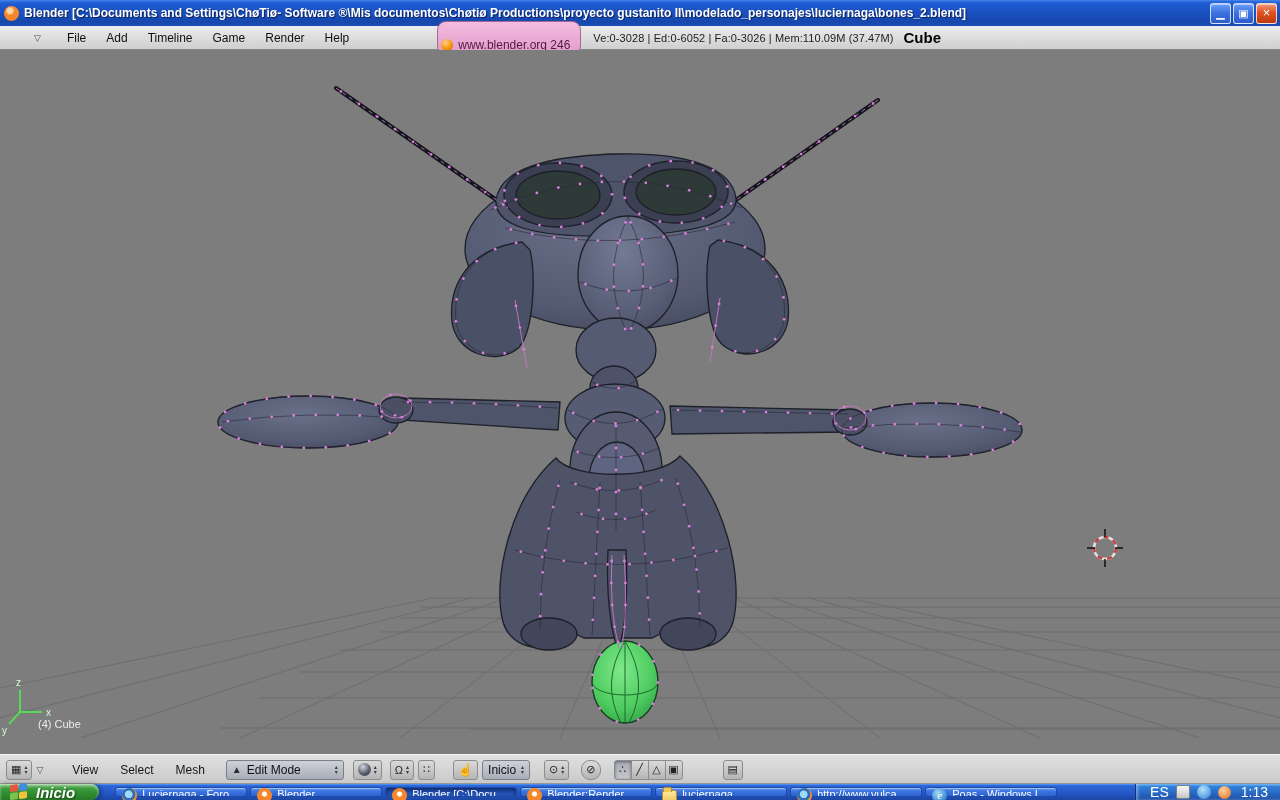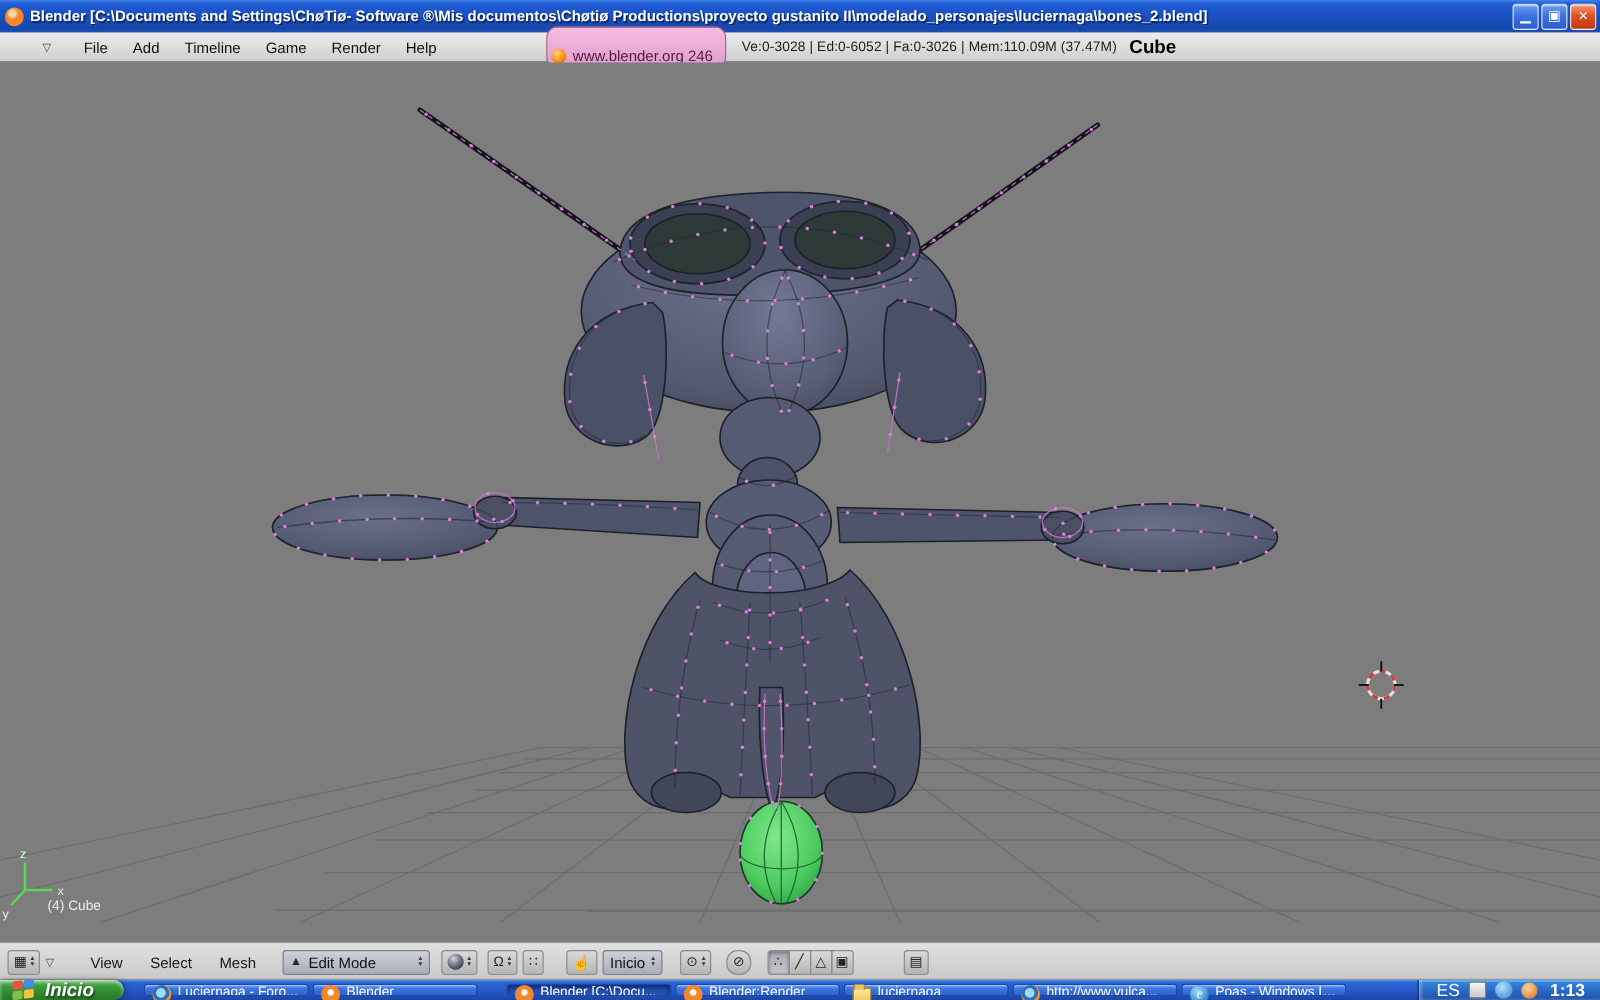--- a/index.html
+++ b/index.html
@@ -72,38 +72,38 @@
     font-style:italic; font-weight:bold; font-size:15px; text-shadow:1px 1px 2px rgba(0,0,0,.5); cursor:default; }
   .winflag { width:19px; height:16px; display:grid; grid-template-columns:8px 8px; grid-template-rows:7px 7px;
     gap:1px; transform:skewY(-7deg); }
   .winflag i { border-radius:1.5px; }
   .wf1{background:#e8543c;} .wf2{background:#7cc24a;} .wf3{background:#3f8ee2;} .wf4{background:#f4c43e;}
   .tasks { flex:1; display:flex; gap:3px; padding:3px 4px; overflow:hidden; }
   .task { flex:0 1 132px; min-width:40px; display:flex; gap:5px; padding:0 6px;
     border:1px solid #1d49a2; border-radius:3px; font-size:11px; color:#fff; cursor:default;
     background:linear-gradient(180deg,#5democ,#3a72e0); 
     background:linear-gradient(180deg,#5f99f4,#3a72e0 45%,#2f63d0); box-shadow:inset 0 1px 0 rgba(255,255,255,.4); }
-  .task.active { background:linear-gradient(180deg,#1d4dab,#2a5cc0); box-shadow:inset 0 2px 5px rgba(0,10,60,.6);margin-left:20px; }
+  .task.active { background:linear-gradient(180deg,#1d4dab,#2a5cc0); box-shadow:inset 0 2px 5px rgba(0,10,60,.6); }
   .tlabel { white-space:nowrap; overflow:hidden; text-overflow:ellipsis; }
   .ticon { width:15px; height:15px; flex:none; }
   .ti-ff { border-radius:50%; background:radial-gradient(circle at 45% 42%, #9ed8fa 0 30%, #2f6fb5 34% 52%, #f49026 58% 100%); }
   .ti-bl { border-radius:50%; background:radial-gradient(circle at 50% 40%, #ffffff 0 17%, #f5862a 27% 100%); }
   .ti-fo { position:relative; height:12px; margin-top:2px; background:linear-gradient(#ffe9a0,#efc75e); border:1px solid #b28e35; border-radius:2px; }
   .ti-fo:before { content:""; position:absolute; top:-4px; left:0; width:7px; height:4px;
     background:#efc75e; border:1px solid #b28e35; border-bottom:none; border-radius:2px 2px 0 0; }
   .ti-ie { border-radius:50%; background:radial-gradient(circle at 40% 34%, #a6d8f8, #2f86d0 72%);
     display:flex; align-items:center; justify-content:center; color:#fff; font-size:11px; font-style:italic;
     font-family:"Liberation Serif",serif; line-height:1; }
   .tray { display:flex; align-items:center; gap:7px; padding:0 12px 0 14px;
     background:linear-gradient(180deg,#3f90ec 0%,#61aef5 5%,#3183dc 12%,#2766c2 60%,#1e50a6 100%);
     border-left:1px solid #123572; box-shadow:inset 2px 0 3px rgba(255,255,255,.35); font-size:14px; }
   .tray-sq { width:14px; height:14px; border:1px solid #7e7e7e; border-radius:2px; background:linear-gradient(#f7f7f7,#c6c6c6); }
   .tray-bc { width:14px; height:14px; border-radius:50%; background:radial-gradient(circle at 40% 32%, #b4e2ff, #2e7fd0); }
   .tray-oc { width:13px; height:13px; border-radius:50%; background:radial-gradient(circle at 40% 32%, #ffd2a2, #df6a12); }
-  .clock { margin-left:3px;font-weight:bold; }
+  .clock { margin-left:3px; }
 </style>
 </head>
 <body>
 
 <div class="titlebar">
   <span class="app-icon"></span>
   <span class="wtitle">Blender [C:\Documents and Settings\ChøTiø- Software ®\Mis documentos\Chøtiø Productions\proyecto gustanito II\modelado_personajes\luciernaga\bones_2.blend]</span>
   <div class="winbtns">
     <button class="wb">▁</button>
     <button class="wb">▣</button>

